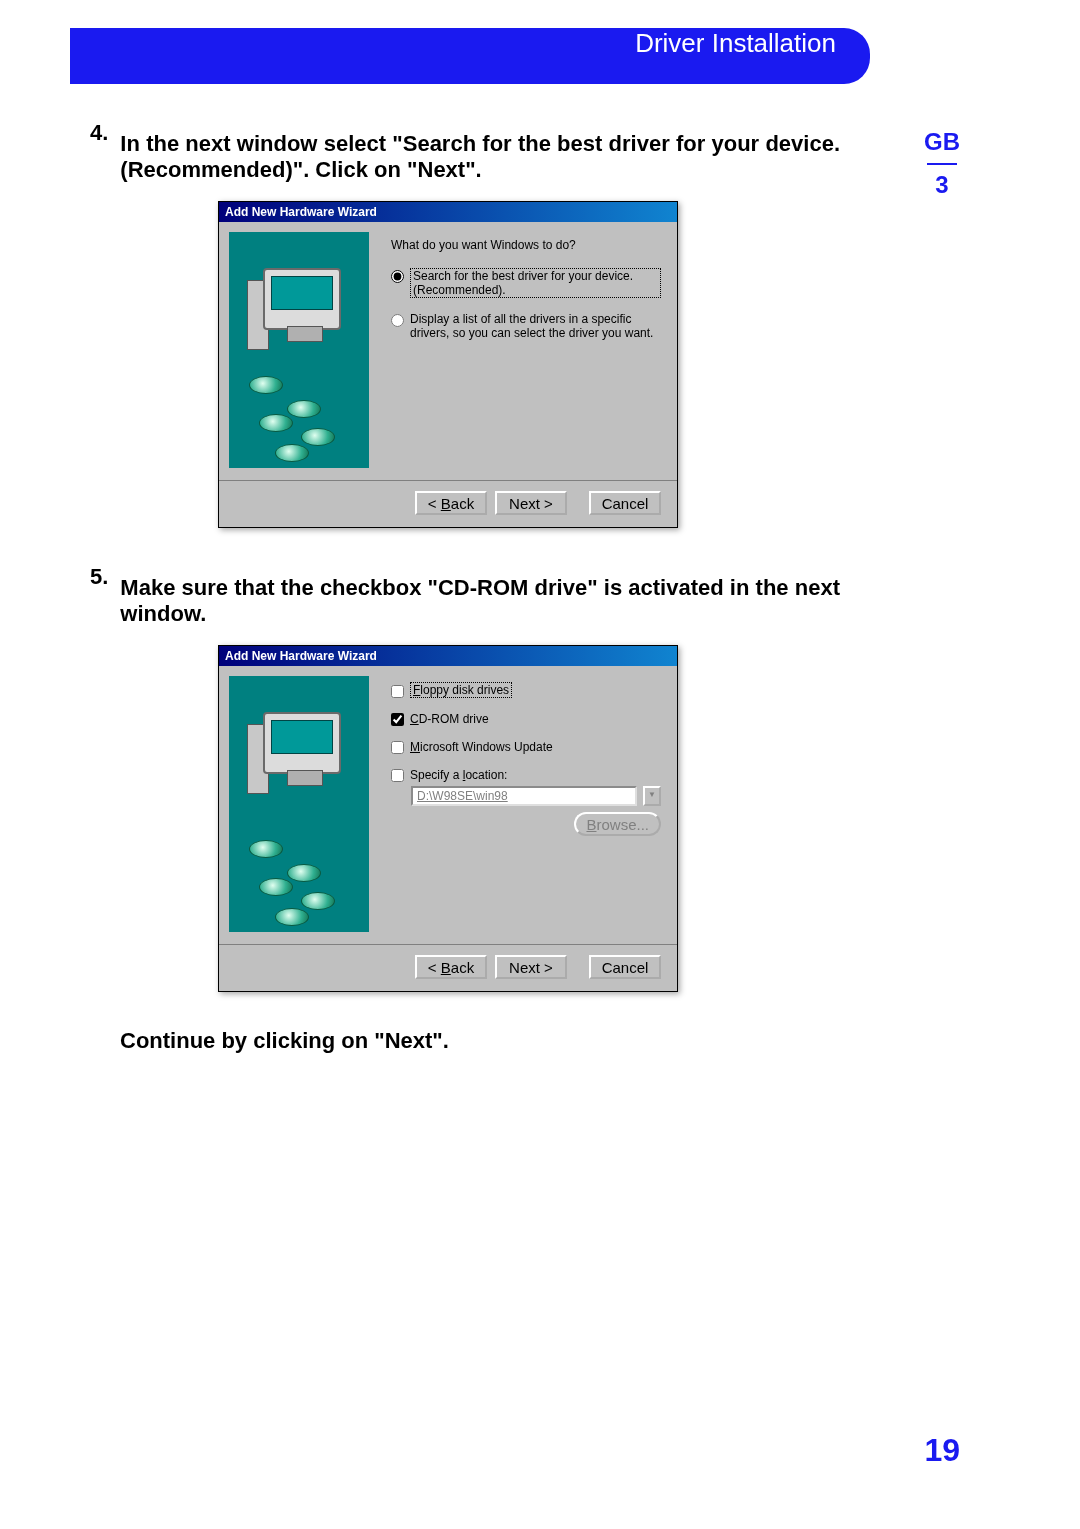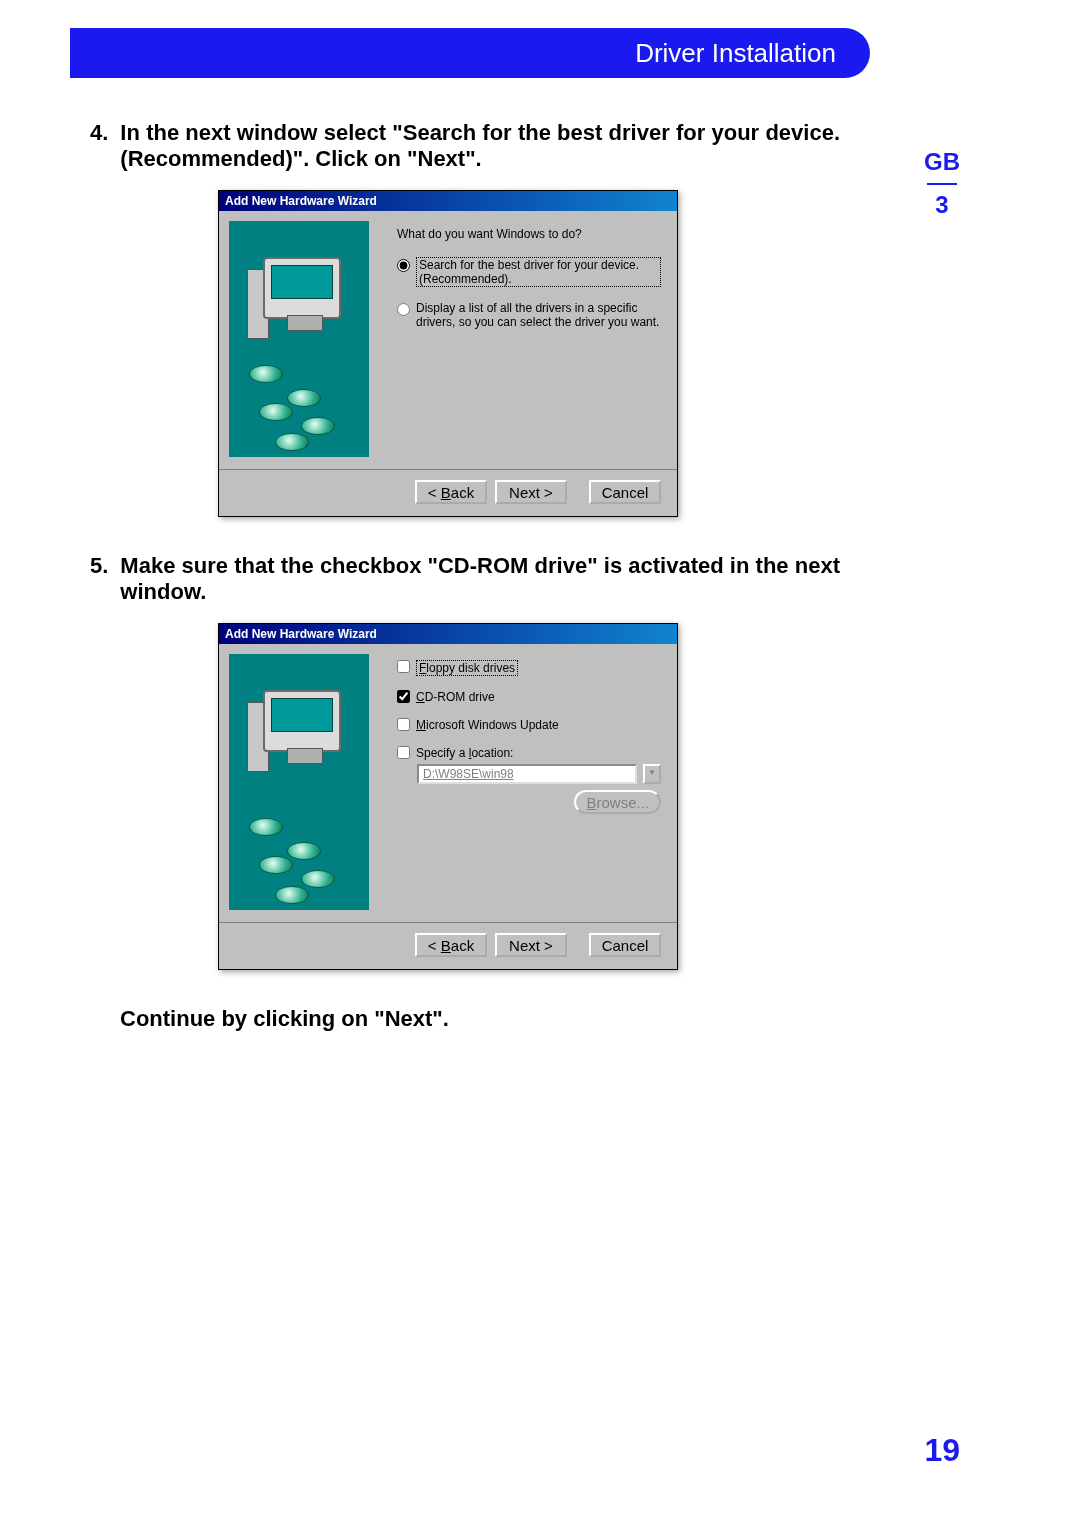--- a/index.html
+++ b/index.html
@@ -9,37 +9,37 @@
     background: #ffffff;
     font-family: "Segoe UI", Tahoma, Arial, sans-serif;
     position: relative;
     overflow: hidden;
   }
   .header-strip {
     position: absolute;
     top: 28px;
     left: 70px;
     width: 800px;
-    height: 50px;
+    height: 56px;
     background: #1a1af0;
     border-top-right-radius: 26px;
     border-bottom-right-radius: 26px;
     display: flex;
-    align-items: center;
+    align-items: flex-start;
     justify-content: flex-end;
     padding-right: 34px;
   }
   .header-title {
     color: #fff;
     font-size: 26px;
     font-weight: 400;
   }
   .side-label {
     position: absolute;
-    top: 148px;
+    top: 128px;
     right: 120px;
     text-align: center;
     color: #1a1af0;
     font-weight: 700;
     font-size: 24px;
     line-height: 1.2;
   }
   .side-label .rule { width: 30px; border-top: 2px solid #1a1af0; margin: 6px auto; }
   .content {
     position: absolute;
@@ -50,21 +50,21 @@
   .step {
     display: flex;
     gap: 12px;
     font-size: 22px;
     color: #000;
     margin-bottom: 18px;
     text-align: justify;
     font-weight: 600;
   }
   .step .num { flex-shrink: 0; }
-  .step .txt { flex: 1; }
+  .step .txt { flex: 1; margin-top: 11px; }
   .continue-text {
     font-size: 22px;
     color: #000;
     margin-top: 20px;
     font-weight: 600;
     margin-left: 30px;
   }
   .page-number {
     position: absolute;
     bottom: 60px;
@@ -89,21 +89,21 @@
     color: #fff;
     font-weight: 700;
     font-size: 12px;
     padding: 3px 6px;
   }
   .wizard-body {
     display: flex;
     background: #c0c0c0;
     padding: 10px 16px 12px 10px;
     align-items: flex-start;
-    gap: 28px;
+    gap: 22px;
   }
   .wizard-graphic {
     width: 140px;
     height: 236px;
     background: #008080;
     position: relative;
     flex-shrink: 0;
     display: flex;
     align-items: flex-start;
     justify-content: center;
@@ -123,21 +123,21 @@
     margin-bottom: 14px;
   }
   .radio-row input { margin-top: 2px; }
   .radio-row .lbl { flex: 1; }
   .dotted-focus {
     border: 1px dotted #000;
     padding: 0 2px;
   }
   .checkbox-row {
     display: flex;
-    align-items: flex-start;
+    align-items: flex-end;
     gap: 6px;
     margin-bottom: 14px;
   }
   .loc-input {
     margin: 4px 0 6px 20px;
     display: flex;
     gap: 6px;
   }
   .loc-input input[type=text] {
     flex: 1;

